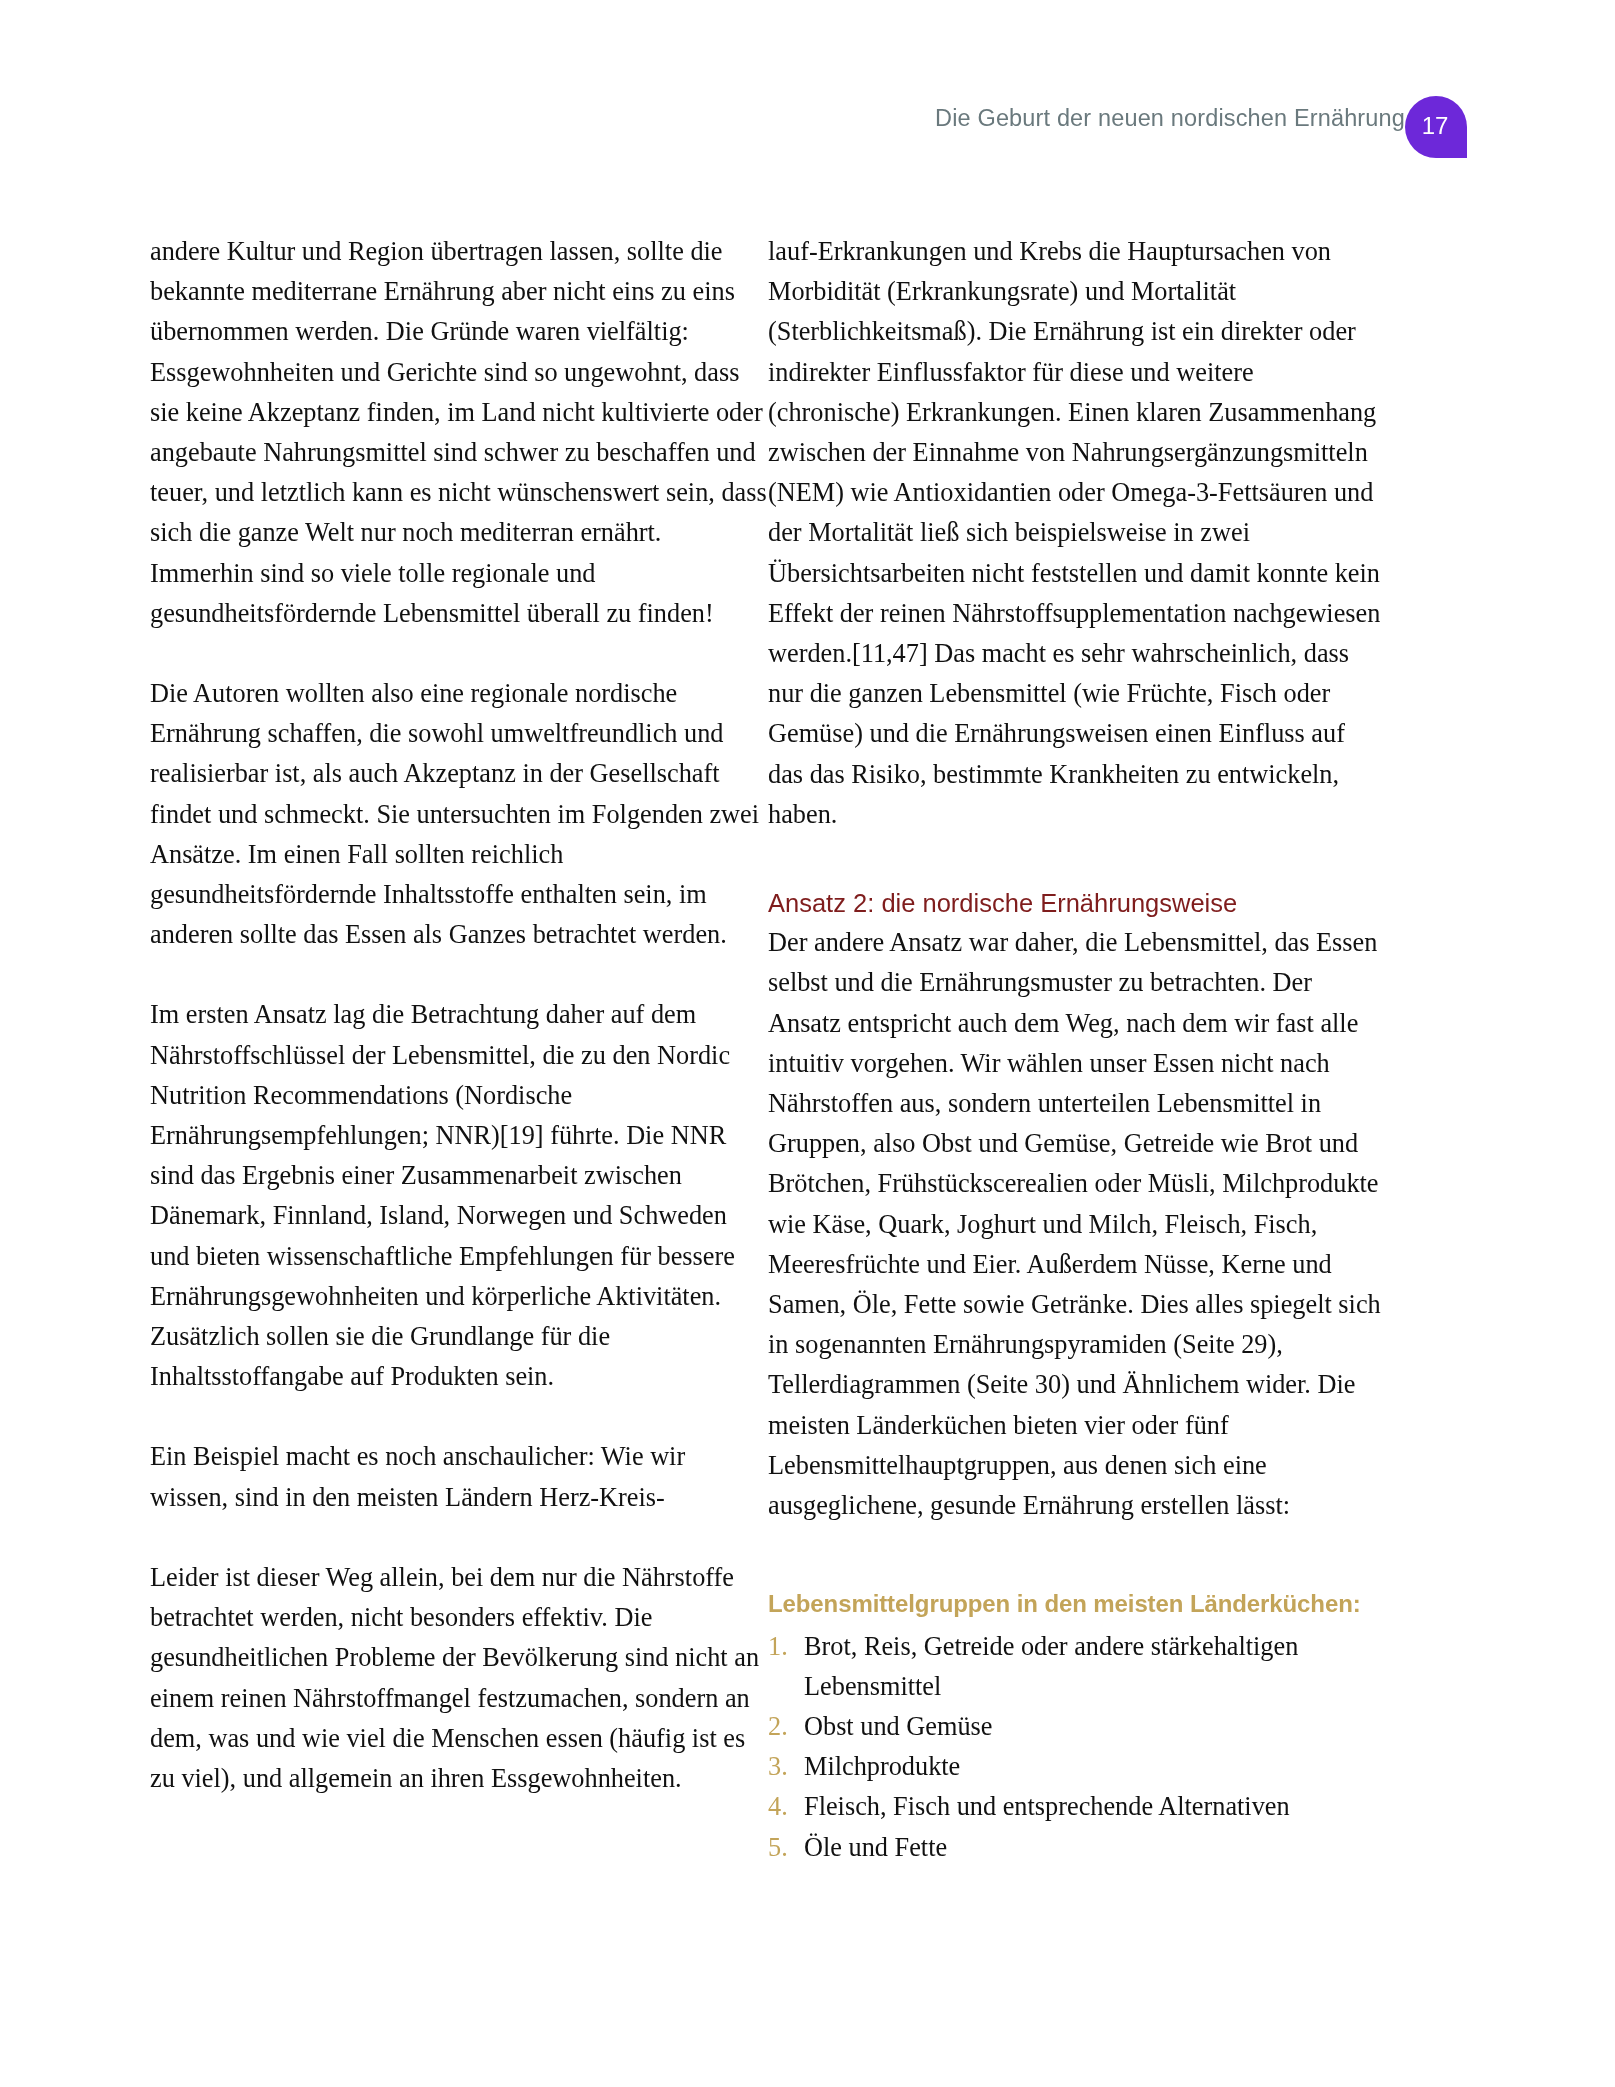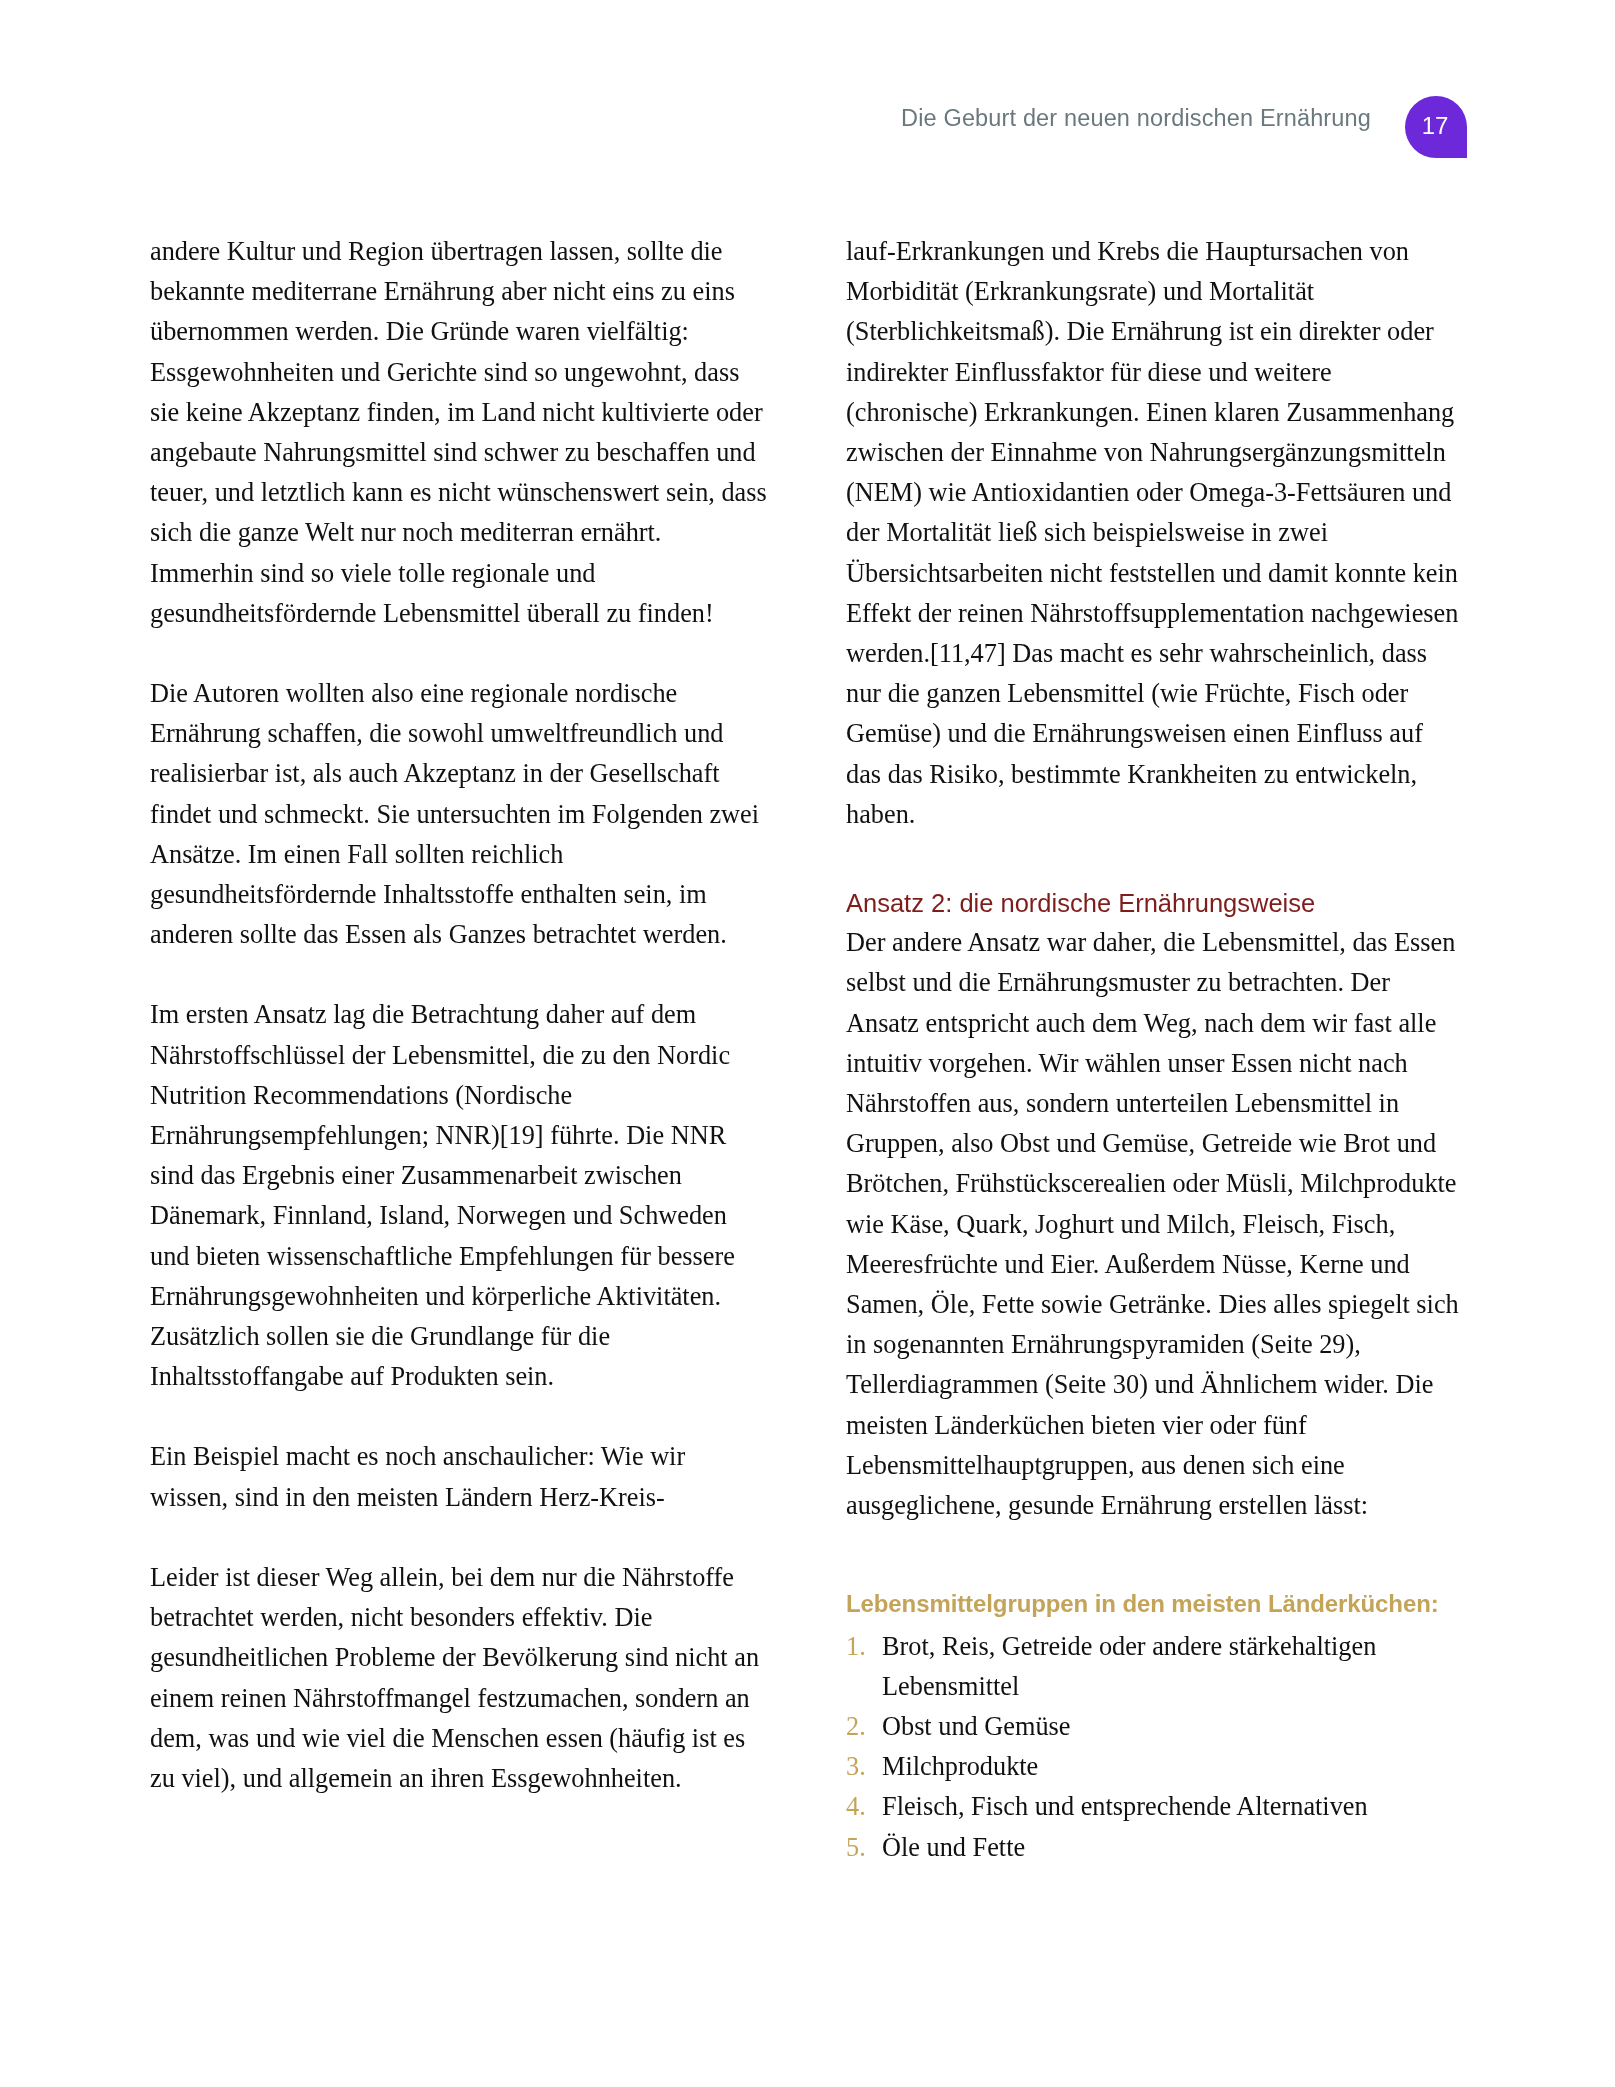--- a/index.html
+++ b/index.html
@@ -26,21 +26,20 @@
   
   .running-head {
     position: absolute;
     top: 96px;
     left: 150px;
     right: 148px;
     height: 60px;
     display: flex;
     align-items: flex-start;
     justify-content: flex-end;
-    gap: 34px;
     text-align: right;
   }
   .running-head-title {
     font-family: "Liberation Sans", sans-serif;
     font-size: 23.5px;
     letter-spacing: 0.15px;
     color: #6a797d;
     line-height: 1;
     padding-top: 11px;
     white-space: nowrap;
@@ -65,21 +64,20 @@
     left: -1px;
   }
 
   
   .columns {
     position: absolute;
     top: 232px;
     left: 150px;
     width: 1315px;
     display: flex;
-    gap: 78px;
   }
   .col {
     width: 618px;
     flex: 0 0 618px;
   }
 
   
   p.body {
     margin: 0 0 0 0;
     font-size: 26.3px;

